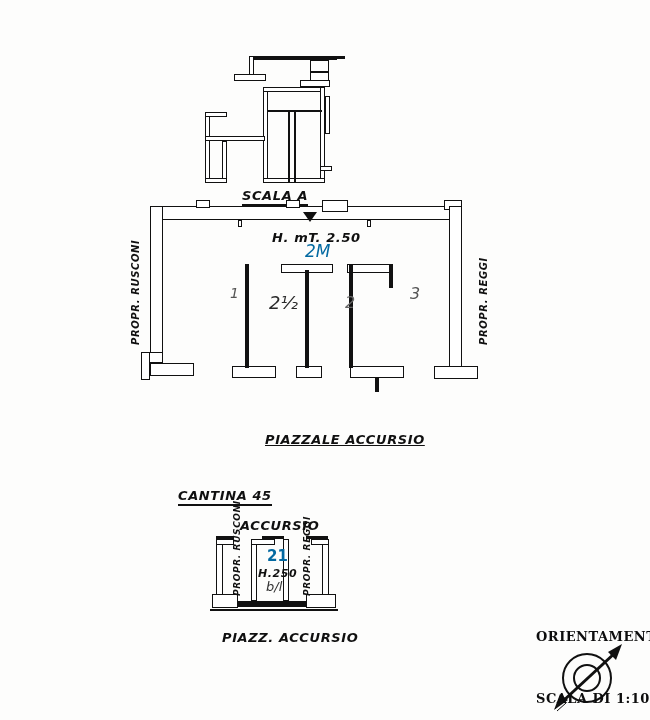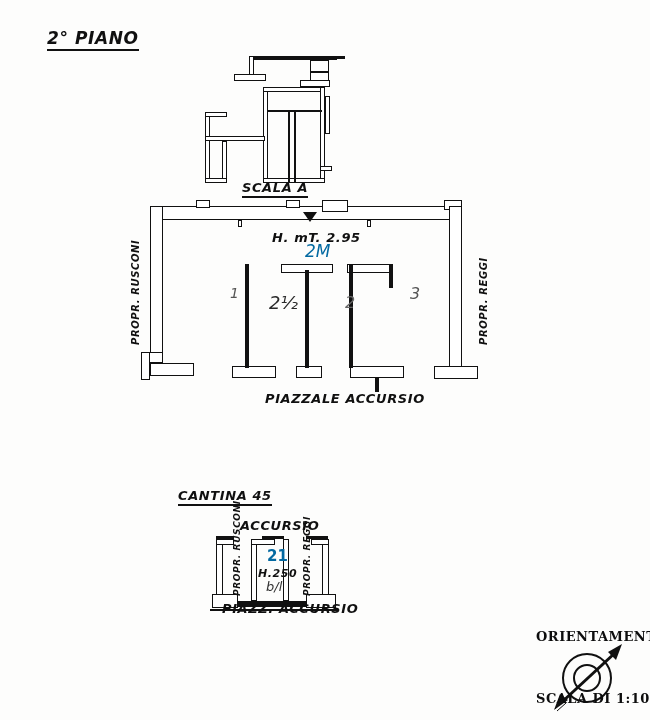--- a/index.html
+++ b/index.html
@@ -92,21 +92,20 @@
     border-radius: 50%;
     box-sizing: border-box;
     background: transparent;
   }
 </style>
 </head>
 <body>
 
 <div id="page">
 
-  <div class="hand lg underline-title" style="left:47px; top:30px; font-size:17px;">2° PIANO</div>
 
   <div id="stairwell-drawing">
 
     <div class="wall solid" style="left:249px; top:56px; width:88px; height:4px;"></div>
 
     <div class="wall solid" style="left:337px; top:56px; width:8px; height:3px;"></div>
 
     <div class="wall" style="left:249px; top:56px; width:5px; height:24px;"></div>
 
     <div class="wall" style="left:234px; top:74px; width:32px; height:7px;"></div>
@@ -128,21 +127,21 @@
 
     <div class="wall" style="left:205px; top:112px; width:5px; height:71px;"></div>
     <div class="wall" style="left:205px; top:112px; width:22px; height:5px;"></div>
     <div class="wall" style="left:205px; top:136px; width:60px; height:5px;"></div>
     <div class="wall" style="left:222px; top:141px; width:5px; height:42px;"></div>
     <div class="wall" style="left:205px; top:178px; width:22px; height:5px;"></div>
 
     <div class="wall" style="left:325px; top:96px; width:5px; height:38px;"></div>
     <div class="wall" style="left:320px; top:166px; width:12px; height:5px;"></div>
 
-    <div class="hand md underline-title" style="left:242px; top:181px;">SCALA A</div>
+    <div class="hand md underline-title" style="left:242px; top:189px;">SCALA A</div>
   </div>
 
   <div id="apartment-plan">
 
     <div class="wall" style="left:150px; top:206px; width:312px; height:14px;"></div>
 
     <div class="wall" style="left:196px; top:200px; width:14px; height:8px;"></div>
     <div class="wall" style="left:286px; top:200px; width:14px; height:8px;"></div>
     <div class="wall" style="left:322px; top:200px; width:26px; height:12px;"></div>
     <div class="wall" style="left:444px; top:200px; width:18px; height:10px;"></div>
@@ -169,33 +168,33 @@
 
     <div class="wall" style="left:281px; top:264px; width:52px; height:9px;"></div>
     <div class="wall solid" style="left:305px; top:270px; width:4px; height:98px;"></div>
 
     <div class="wall" style="left:347px; top:264px; width:46px; height:9px;"></div>
     <div class="wall solid" style="left:349px; top:264px; width:4px; height:104px;"></div>
     <div class="wall solid" style="left:389px; top:264px; width:4px; height:24px;"></div>
 
     <div class="wall solid" style="left:375px; top:378px; width:4px; height:14px;"></div>
 
-    <div class="hand md" style="left:272px; top:231px;">H. mT. 2.95</div>
+    <div class="hand md" style="left:272px; top:231px;">H. mT. 2.50</div>
     <div class="scribble" style="left:305px; top:243px; font-size:17px; font-weight:400;">2M</div>
 
     <div class="hand sm rot90" style="left:131px; top:345px; font-size:10px;">PROPR. RUSCONI</div>
 
     <div class="hand sm rot90" style="left:479px; top:345px; font-size:10px;">PROPR. REGGI</div>
 
     <div class="scribble" style="left:230px; top:286px; font-size:14px; color:#555;">1</div>
     <div class="scribble" style="left:269px; top:294px; font-size:18px; color:#2a2a2a;">2½</div>
     <div class="scribble" style="left:345px; top:295px; font-size:16px; color:#666;">2</div>
     <div class="scribble" style="left:410px; top:286px; font-size:16px; color:#555;">3</div>
 
-    <div class="hand md" style="left:265px; top:392px;">PIAZZALE ACCURSIO</div>
+    <div class="hand md" style="left:265px; top:433px;text-decoration:underline;">PIAZZALE ACCURSIO</div>
   </div>
 
   <div id="cellar-plan">
 
     <div class="hand md underline-title" style="left:178px; top:489px;">CANTINA 45</div>
 
     <div class="hand md" style="left:240px; top:519px;">ACCURSIO</div>
 
     <div class="wall solid" style="left:216px; top:536px; width:18px; height:3px;"></div>
     <div class="wall solid" style="left:262px; top:536px; width:22px; height:3px;"></div>
@@ -218,21 +217,21 @@
 
     <div class="wall solid" style="left:210px; top:609px; width:128px; height:2px;"></div>
 
     <div class="scribble" style="left:267px; top:549px; font-size:15px; font-weight:bold; font-style:normal;">21</div>
     <div class="hand sm" style="left:258px; top:568px; font-size:11px;">H.250</div>
     <div class="scribble" style="left:266px; top:580px; font-size:13px; color:#333;">b/l</div>
 
     <div class="hand sm rot90" style="left:233px; top:596px; font-size:9px;">PROPR. RUSCONI</div>
     <div class="hand sm rot90" style="left:303px; top:596px; font-size:9px;">PROPR. REGGI</div>
 
-    <div class="hand md" style="left:222px; top:602px;">PIAZZ. ACCURSIO</div>
+    <div class="hand md" style="left:222px; top:631px;">PIAZZ. ACCURSIO</div>
   </div>
 
   <div id="compass-wrap" style="left:530px; top:630px; width:118px; height:86px;">
 
     <div class="serif" style="left:6px; top:0px; font-size:13px; letter-spacing:0.5px;">ORIENTAMENTO</div>
 
     <div class="ring" style="left:32px; top:23px; width:50px; height:50px;"></div>
     <div class="ring" style="left:43px; top:34px; width:28px; height:28px;"></div>
 
     <svg style="position:absolute; left:0; top:0; width:118px; height:86px; overflow:visible;">

